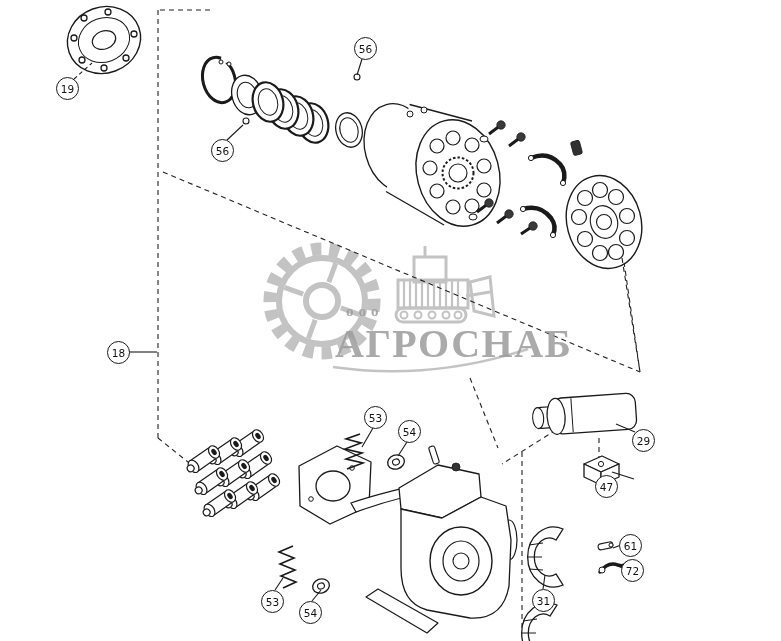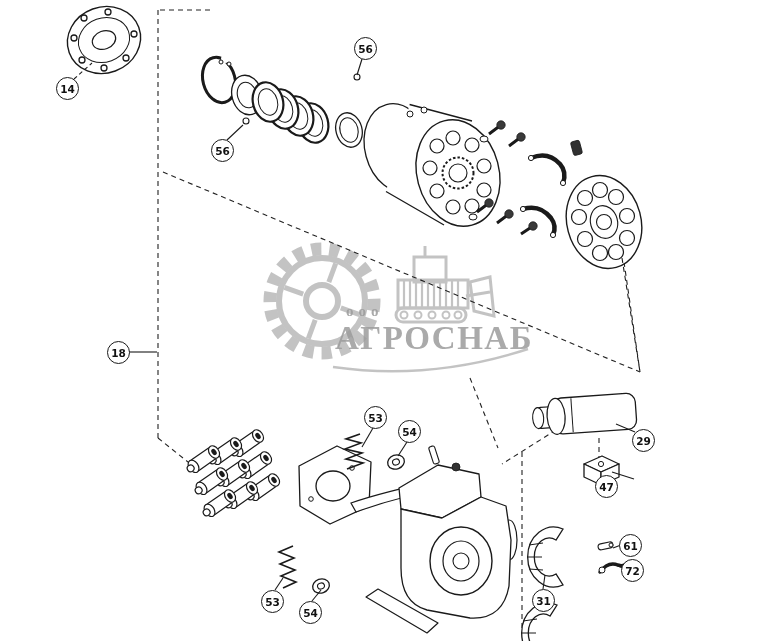--- a/index.html
+++ b/index.html
@@ -12,31 +12,31 @@
   }
   .stage svg{position:absolute;left:0;top:0;}
   .callout{
     position:absolute;
     width:21px;height:21px;
     margin-left:-11px;margin-top:-11px;
     border:1.5px solid #1a1a1a;
     border-radius:50%;
     background:#fff;
     display:flex;align-items:center;justify-content:center;
-    font-size:10.5px;font-weight:bold;color:#111;
+    font-size:10.5px;font-weight:normal;color:#111;
     z-index:30;
   }
   .wm-text{
     position:absolute;
     color:#9c9c9c;opacity:.85;
     font-family:"Liberation Serif", serif;
     z-index:2;white-space:nowrap;
   }
   .wm-prefix{left:346px;top:303px;font-size:15px;letter-spacing:5px;font-weight:600;}
-  .wm-name{left:335px;top:320px;font-size:33px;letter-spacing:1.5px;font-weight:600;}
+  .wm-name{left:335px;top:320px;font-size:40px;letter-spacing:1.5px;font-weight:600;}
 </style>
 </head>
 <body>
 
 <div class="stage">
 
   <div class="wm-text wm-prefix">ооо</div>
   <div class="wm-text wm-name">АГРОСНАБ</div>
 
   <svg width="781" height="641" viewBox="0 0 781 641" xmlns="http://www.w3.org/2000/svg">
@@ -313,21 +313,21 @@
       <path d="M634,479 L612,472"></path>
       <path d="M621,545 L613,548"></path>
       <path d="M623,568 L615,565"></path>
       <path d="M543,589 L545,575"></path>
       <path d="M275,590 L283,578"></path>
       <path d="M312,601 L321,590"></path>
       <path d="M622,258 L640,372" stroke-dasharray="5 4"></path>
     </g>
   </svg>
 
-  <div class="callout" style="left:67px;top:88px">14</div>
+  <div class="callout" style="left:67px;top:88px">19</div>
   <div class="callout" style="left:365px;top:48px">56</div>
   <div class="callout" style="left:222px;top:150px">56</div>
   <div class="callout" style="left:118px;top:352px">18</div>
   <div class="callout" style="left:375px;top:417px">53</div>
   <div class="callout" style="left:409px;top:431px">54</div>
   <div class="callout" style="left:643px;top:440px">29</div>
   <div class="callout" style="left:606px;top:486px">47</div>
   <div class="callout" style="left:630px;top:545px">61</div>
   <div class="callout" style="left:632px;top:570px">72</div>
   <div class="callout" style="left:543px;top:600px">31</div>

